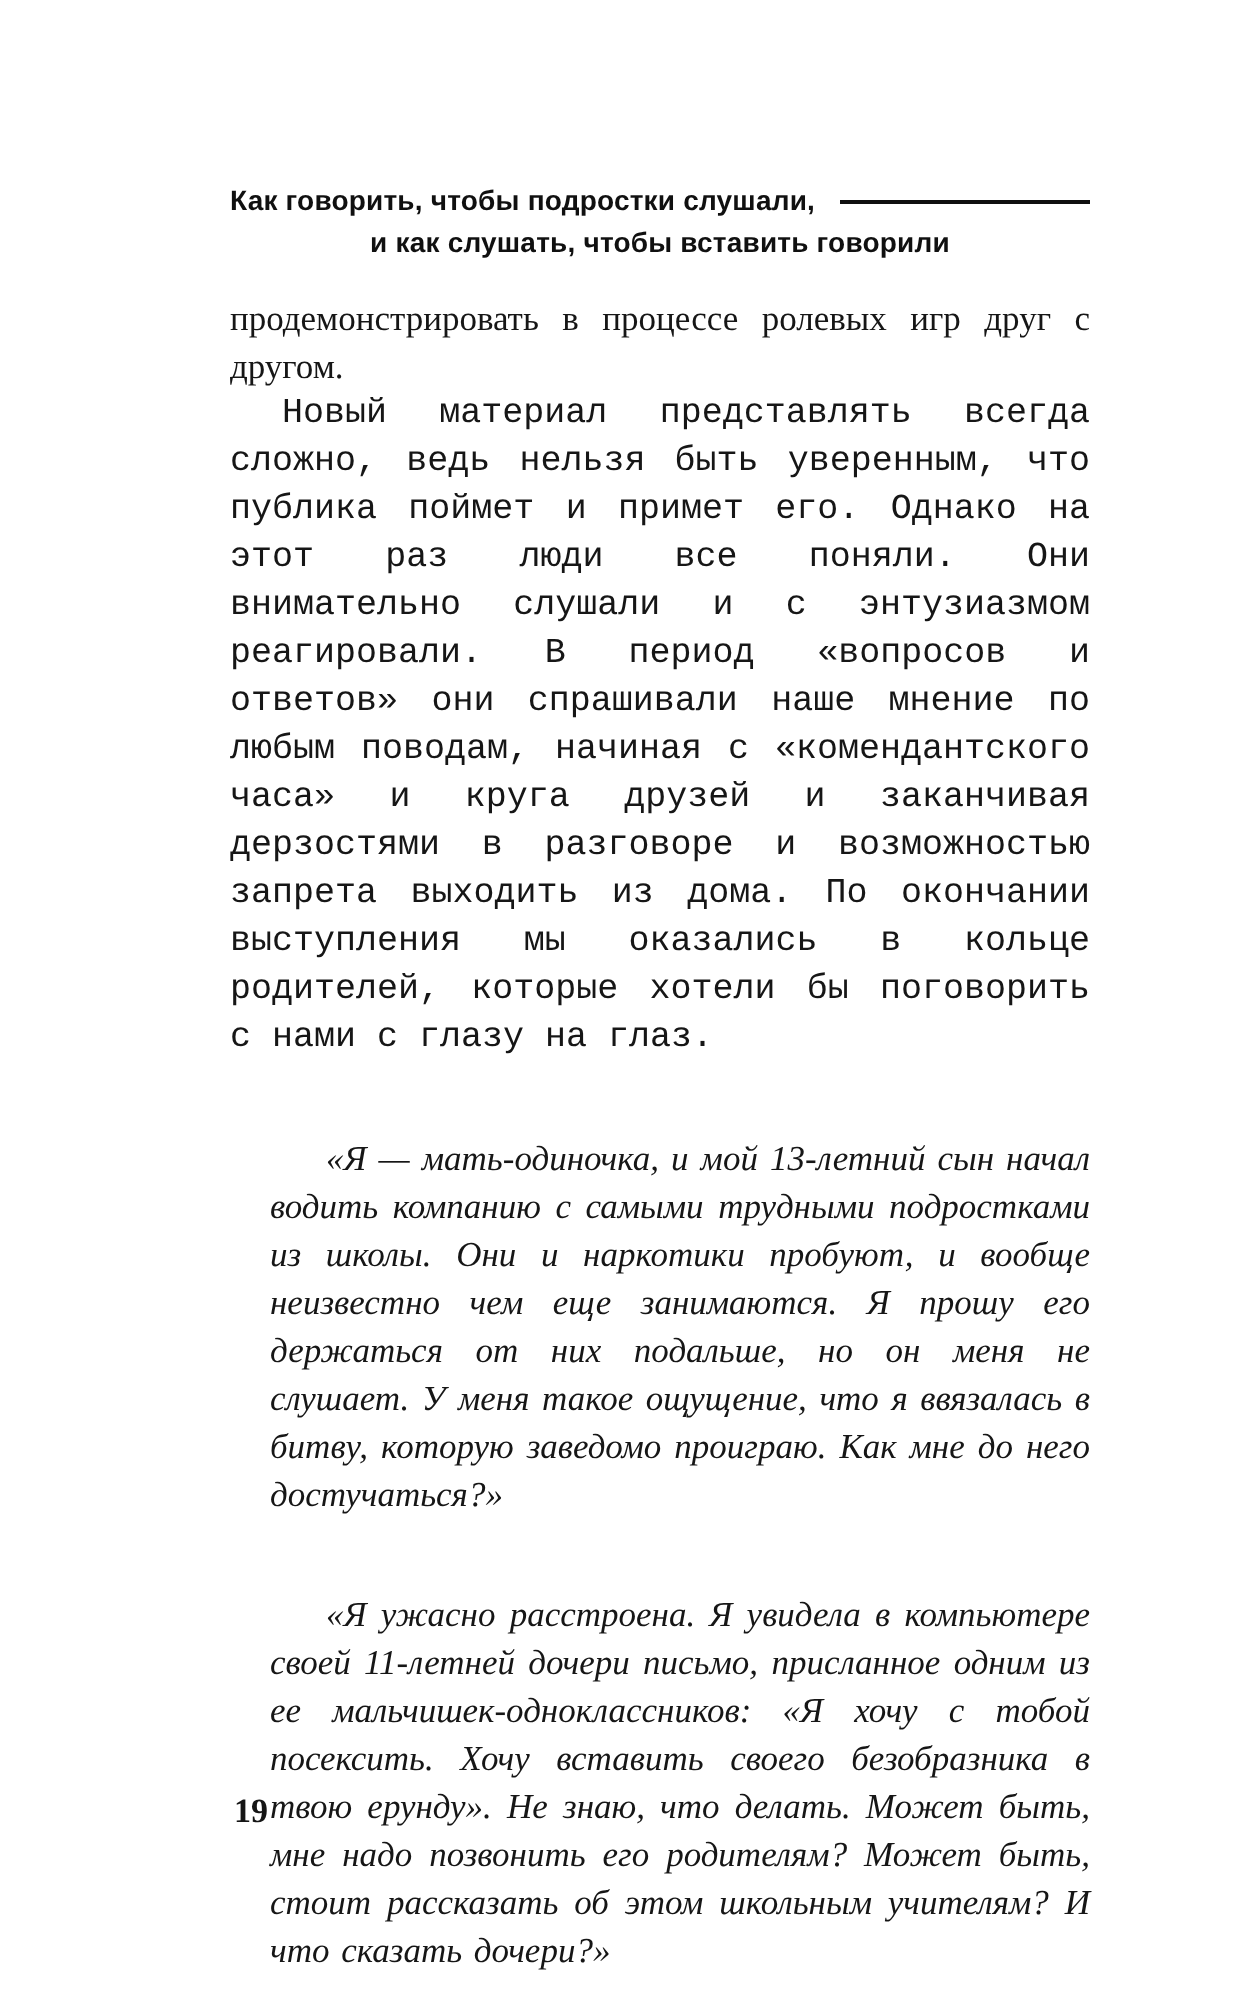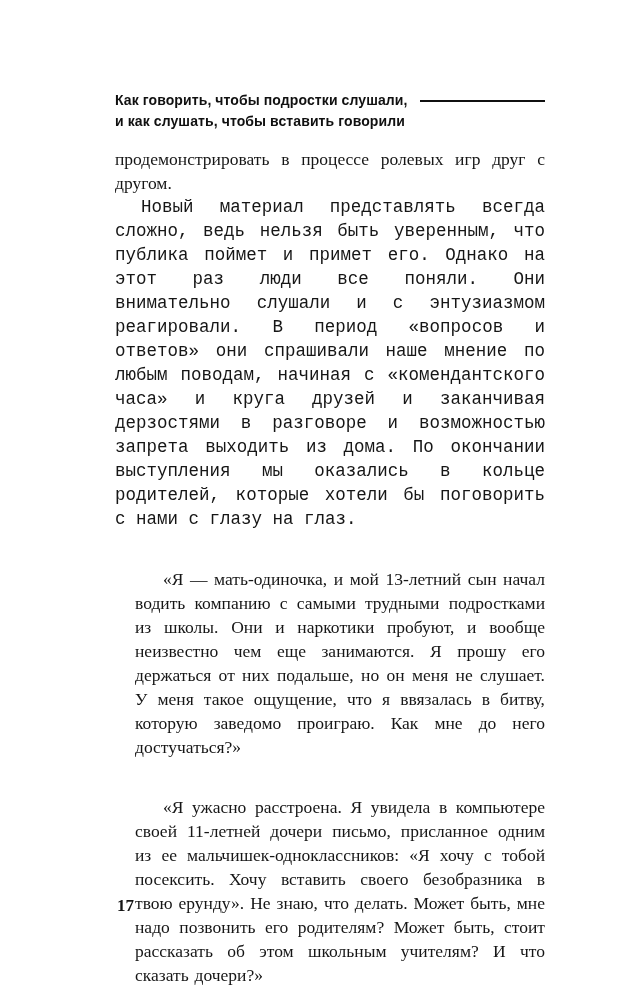--- a/index.html
+++ b/index.html
@@ -20,20 +20,21 @@
     width: 430px;
   }
   
   .running-head {
     font-family: "Liberation Sans", sans-serif;
     font-weight: bold;
     font-size: 14px;
     line-height: 21px;
     color: #101010;
     letter-spacing: 0.1px;
+    text-align: center;
   }
   .rh-line1 {
     display: flex;
     align-items: center;
   }
   .rh-rule {
     flex: 1;
     height: 2px;
     background: #101010;
     margin-left: 12px;
@@ -43,20 +44,21 @@
   .text-block {
     margin-top: 15px;
     font-size: 17.5px;
     line-height: 24px;
     text-align: justify;
     color: #161616;
   }
   .body-p { hyphens: manual; }
   .body-p.with-indent { text-indent: 26px; font-family: Liberation Mono, monospace; }
   .quote-p {
+    font-style: italic;
     margin-left: 20px;
     margin-top: 36px;
     text-indent: 28px;
     hyphens: manual;
     word-spacing: 1.5px;
   }
   .page-number {
     position: absolute;
     left: 117px;
     top: 896px;
@@ -83,15 +85,15 @@
 
     <main class="text-block">
       <p class="body-p">продемонстрировать в процессе ролевых игр друг с другом.</p>
       <p class="body-p with-indent">Новый материал представлять всегда сложно, ведь нельзя быть уверенным, что публика поймет и при­мет его. Однако на этот раз люди все поняли. Они внимательно слушали и с энтузиазмом реагировали. В период «вопросов и ответов» они спрашивали наше мнение по любым поводам, начиная с «комендант­ского часа» и круга друзей и заканчивая дерзостями в разговоре и возможностью запрета выходить из до­ма. По окончании выступления мы оказались в коль­це родителей, которые хотели бы поговорить с нами с глазу на глаз.</p>
       <p class="quote-p">«Я — мать-одиночка, и мой 13-летний сын начал водить компанию с самыми трудными под­ростками из школы. Они и наркотики пробуют, и вообще неизвестно чем еще занимаются. Я про­шу его держаться от них подальше, но он меня не слушает. У меня такое ощущение, что я ввязалась в битву, которую заведомо проиграю. Как мне до него достучаться?»</p>
       <p class="quote-p">«Я ужасно расстроена. Я увидела в компью­тере своей 11-летней дочери письмо, присланное одним из ее мальчишек-одноклассников: «Я хочу с тобой посексить. Хочу вставить своего безобраз­ника в твою ерунду». Не знаю, что делать. Может быть, мне надо позвонить его родителям? Может быть, стоит рассказать об этом школьным учи­телям? И что сказать дочери?»</p>
     </main>
 
   </div>
 
-  <div class="page-number">17</div>
+  <div class="page-number">19</div>
 
 </div>
 
 </body></html>

